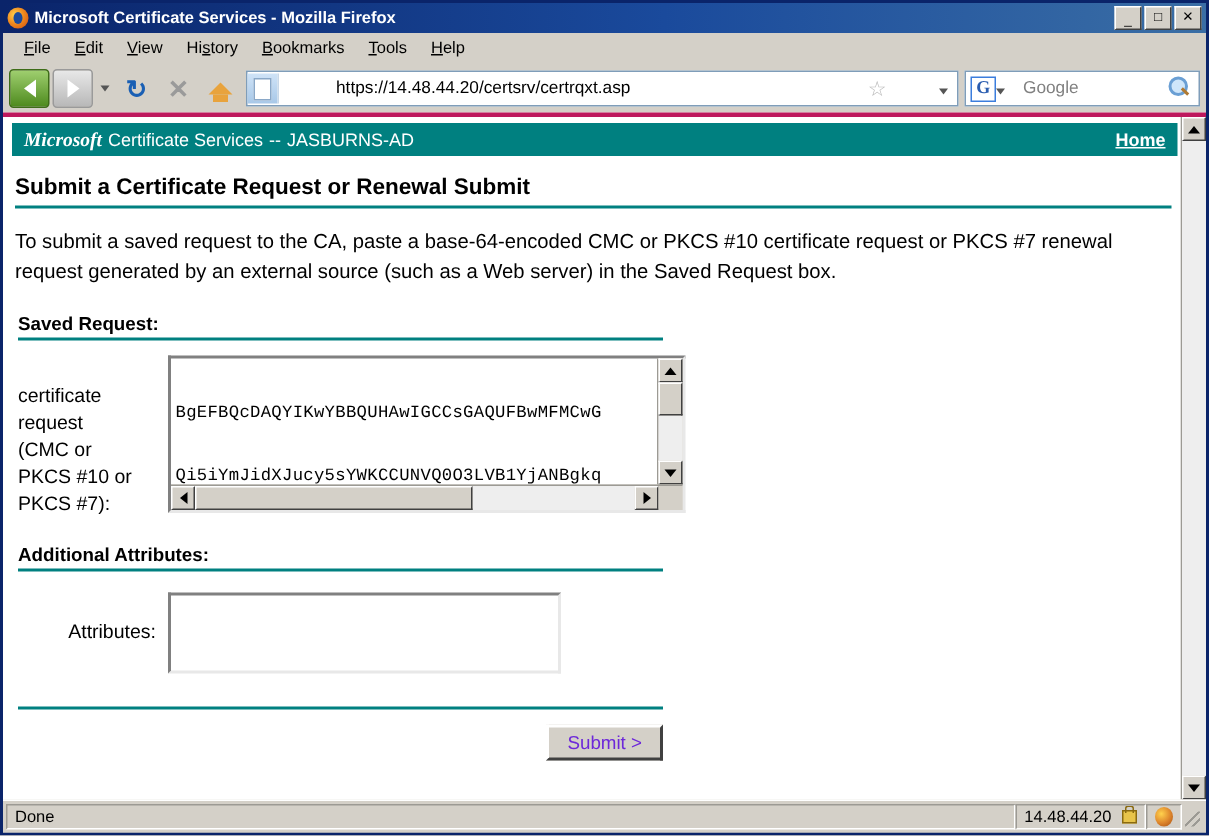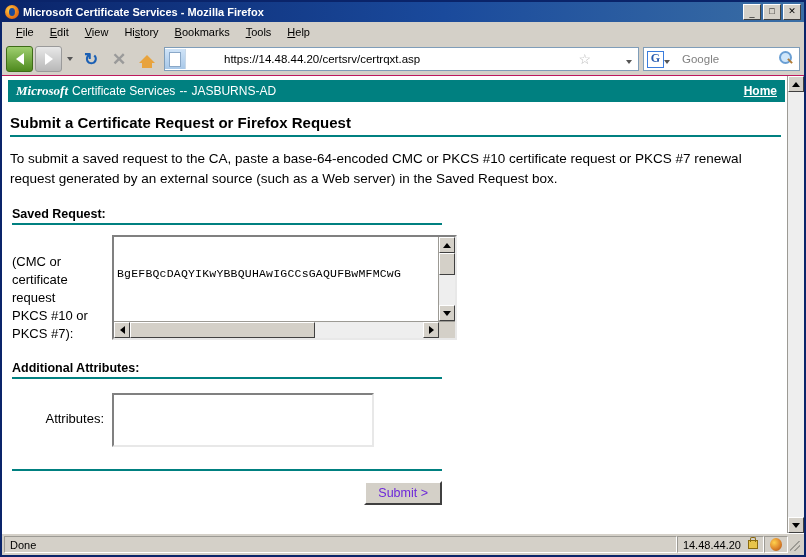--- a/index.html
+++ b/index.html
@@ -164,21 +164,21 @@
   .magnifier .handle{
     position:absolute;left:8px;top:9px;width:6px;height:2px;background:#b07a33;
     transform:rotate(45deg);
   }
 
   
   #contentwrap {
     flex: 1 1 auto;
     display: flex;
     background: #fff;
-    border-top: 1px solid #be185d;
+    border-top: 3px solid #be185d;
     min-height: 0;
   }
   #content {
     flex: 1 1 auto;
     background: #fff;
     position: relative;
     overflow: hidden;
     font-size: 13px;
     color: #000;
   }
@@ -447,40 +447,41 @@
 
         <div id="banner">
           <span class="ms">Microsoft</span>
           <span class="svc">Certificate Services</span>
           <span class="svc">--</span>
           <span class="svc">JASBURNS-AD</span>
           <span class="spacer"></span>
           <a class="home" href="#">Home</a>
         </div>
 
-        <h1 id="page-title">Submit a Certificate Request or Firefox Request</h1>
+        <h1 id="page-title">Submit a Certificate Request or Renewal Submit</h1>
         <div id="title-rule"></div>
 
         <p id="intro">To submit a saved request to the CA, paste a base-64-encoded CMC or PKCS #10 certificate request or PKCS #7 renewal request generated by an external source (such as a Web server) in the Saved Request box.</p>
 
         <div class="section-head">Saved Request:</div>
         <div class="section-rule"></div>
 
         <div id="saved-row">
           <div id="saved-label">
+            <div>certificate request</div>
             <div>(CMC or</div>
-            <div>certificate request</div>
             <div>PKCS #10 or</div>
             <div>PKCS #7):</div>
           </div>
 
           <div class="ta-outer">
             <div class="ta-body">
               <div class="ta-text">
                 <div>BgEFBQcDAQYIKwYBBQUHAwIGCCsGAQUFBwMFMCwG</div>
+                <div>Qi5iYmJidXJucy5sYWKCCUNVQ0O3LVB1YjANBgkq</div>
                 
                 
                 
                 
               </div>
               <div class="vscroll">
                 <div class="sbtn">
                     <div class="sarrow up"></div>
                   </div>
                 <div class="strack">

